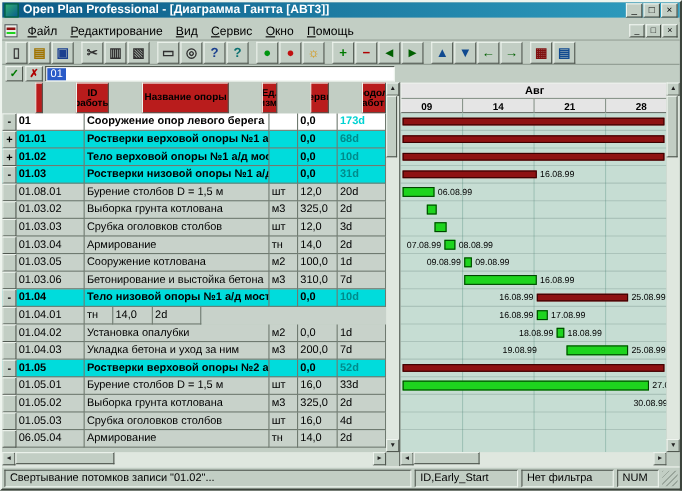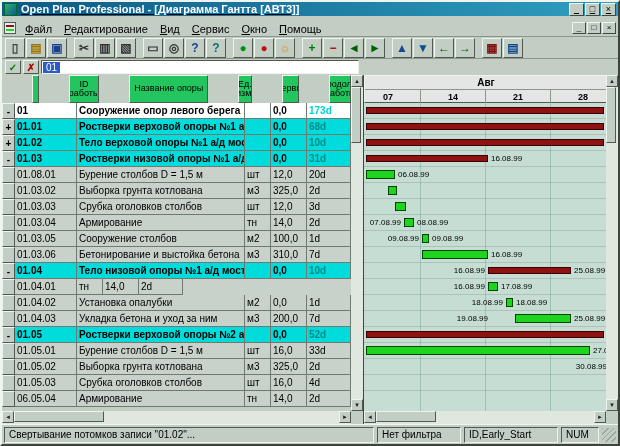--- a/index.html
+++ b/index.html
@@ -3,21 +3,21 @@
 <meta charset="utf-8">
 <style>
   * { box-sizing: border-box; margin: 0; padding: 0; }
   html,body { width:620px; height:446px; font-family:"Liberation Sans", sans-serif; }
   .app { position:relative; width:620px; height:446px; background:#c2cec4;
          border:2px solid; border-color:#eef4ee #3c443c #3c443c #eef4ee; overflow:hidden; }
 
   
   .titlebar { position:absolute; left:0; top:0; right:0; height:14px;
               background:linear-gradient(90deg,#0c5a86,#2f9ec0);
-              display:flex; align-items:center; padding:0 2px;text-decoration:underline; }
+              display:flex; align-items:center; padding:0 2px; }
   .app-icon { width:13px; height:13px; background:linear-gradient(135deg,#2fae6e,#0a5e8e);
               border:1px solid #063; flex:0 0 auto; }
   .title-text { color:#fff; font-size:11px; font-weight:bold; margin-left:4px; flex:1;
                 white-space:nowrap; overflow:hidden; }
   .win-btn { width:15px; height:13px; background:#c2cec4; border:1px solid;
              border-color:#f0f6f0 #404840 #404840 #f0f6f0; font-size:9px; line-height:9px;
              text-align:center; margin-left:1px; padding:0; font-family:inherit; }
 
   
   .menubar { position:absolute; left:0; top:18px; right:0; height:17px; display:flex;
@@ -54,22 +54,22 @@
   
   .main { position:absolute; left:0; top:73px; width:616px; height:349px; background:#c2cec4; }
   .lpane { position:absolute; left:0; top:0; width:349px; height:349px; }
   .lvscroll { position:absolute; left:349px; top:0; width:12px; height:336px; }
   .splitter { position:absolute; left:361px; top:0; width:1px; height:349px; background:#404840; }
   .rpane { position:absolute; left:362px; top:0; width:242px; height:349px; overflow:hidden; }
   .rvscroll { position:absolute; left:604px; top:0; width:12px; height:336px; }
 
   
   .thead { display:flex; height:28px; }
-  .th { background:#22c55e; border:1px solid; border-color:#eef4ee #505850 #505850 #eef4ee;
-        font-size:9px; font-weight:normal; display:flex; align-items:center; justify-content:center;
+  .th { background:#b91c1c; border:1px solid; border-color:#eef4ee #505850 #505850 #eef4ee;
+        font-size:9px; font-weight:bold; display:flex; align-items:center; justify-content:center;
         text-align:center; line-height:1.05; overflow:hidden;margin-left:30px; }
   .w-exp{width:13px;} .w-id{width:62px;} .w-name{width:168px;} .w-unit{width:26px;} .w-vol{width:36px;} .w-dur{width:44px;}
   #table-rows { position:absolute; left:0; top:28px; width:349px; height:308px; overflow:hidden; }
   .trow { display:flex; height:16px; background:#c8d2ca; }
   .t-root { background:#ffffff; font-weight:bold; }
   .t-summary { background:#00dcdc; font-weight:bold; }
   .cell { border-right:1px solid #6f7a70; border-bottom:1px solid #6f7a70; font-size:10px;
           display:flex; align-items:center; overflow:hidden; white-space:nowrap; }
   .c-exp { justify-content:center; background:#c2cec4; border:1px solid;
            border-color:#eef4ee #505850 #505850 #eef4ee; font-weight:bold; font-size:10px; }
@@ -303,21 +303,21 @@
             <div class="cell c-exp w-exp"></div>
             <div class="cell c-id w-id">01.03.04</div>
             <div class="cell c-name w-name">Армирование</div>
             <div class="cell c-unit w-unit">тн</div>
             <div class="cell c-vol w-vol">14,0</div>
             <div class="cell c-dur w-dur">2d</div>
           </div>
           <div class="trow t-task">
             <div class="cell c-exp w-exp"></div>
             <div class="cell c-id w-id">01.03.05</div>
-            <div class="cell c-name w-name">Сооружение столбов</div>
+            <div class="cell c-name w-name">Сооружение котлована</div>
             <div class="cell c-unit w-unit">м2</div>
             <div class="cell c-vol w-vol">100,0</div>
             <div class="cell c-dur w-dur">1d</div>
           </div>
           <div class="trow t-task">
             <div class="cell c-exp w-exp"></div>
             <div class="cell c-id w-id">01.03.06</div>
             <div class="cell c-name w-name">Бетонирование и выстойка бетона</div>
             <div class="cell c-unit w-unit">м3</div>
             <div class="cell c-vol w-vol">310,0</div>
@@ -411,21 +411,21 @@
         </div>
       <button class="sb-btn">▼</button>
     </div>
 
     <div class="splitter"></div>
 
     <div class="rpane">
       <div class="ghead">
         <div class="gmonth">Авг</div>
         <div class="gweeks" id="gantt-weeks">
-            <div class="gweek" style="left: -9px;">07</div>
+            <div class="gweek" style="left: -9px;">09</div>
             <div class="gweek" style="left: 56px;">14</div>
             <div class="gweek" style="left: 121px;">21</div>
             <div class="gweek" style="left: 186px;">28</div>
           </div>
       </div>
       <div class="gbody" id="gantt-body">
           <div class="gline" style="left: 56px;"></div>
           <div class="gline" style="left: 121px;"></div>
           <div class="gline" style="left: 186px;"></div>
           <div class="grow">
@@ -511,19 +511,19 @@
       <div class="sb-track">
           <div class="sb-thumb vthumb"></div>
         </div>
       <button class="sb-btn">▼</button>
     </div>
 
   </div>
 
   <div class="statusbar">
     <div class="spanel sp-msg">Свертывание потомков записи "01.02"...</div>
+    <div class="spanel sp-sort">ID,Early_Start</div>
     <div class="spanel sp-filter">Нет фильтра</div>
-    <div class="spanel sp-sort">ID,Early_Start</div>
     <div class="spanel sp-num">NUM</div>
     <div class="sp-grip"></div>
   </div>
 
 </div>
 
 </body></html>

